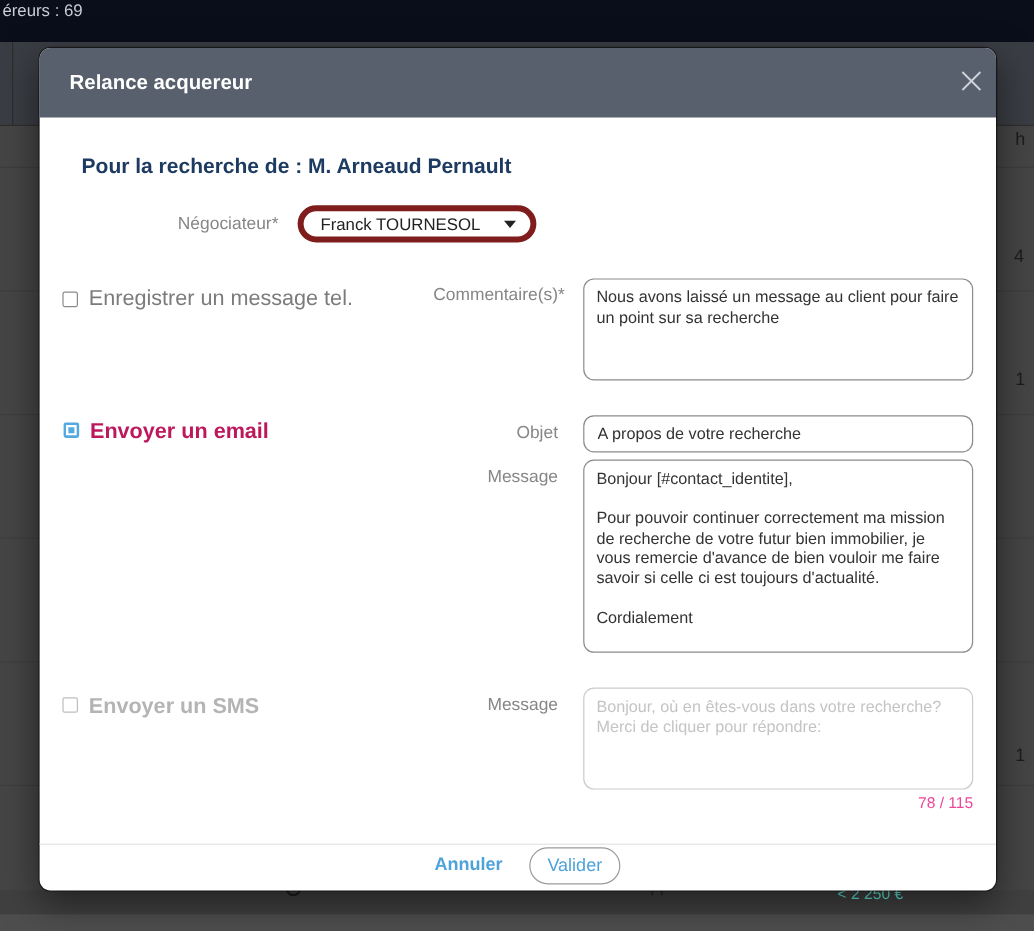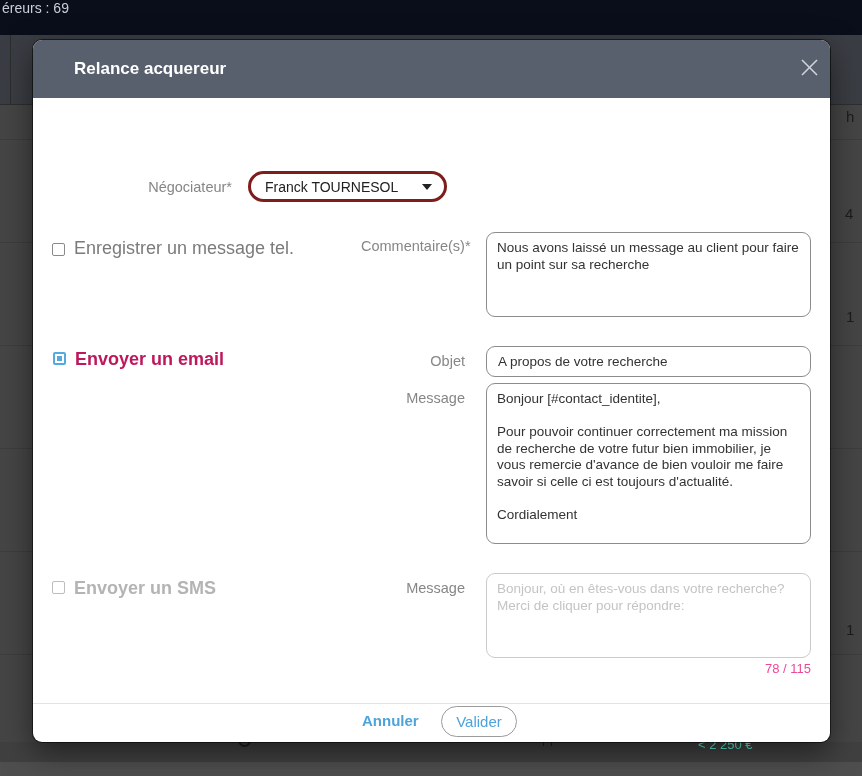--- a/index.html
+++ b/index.html
@@ -33,39 +33,39 @@
   .modal {
     position:absolute; left:33px; top:40px; width:797px; height:702px;
     background:#ffffff; border-radius:9px;
     box-shadow:0 0 0 1px rgba(0,0,0,0.55), 0 10px 30px rgba(0,0,0,0.5);
   }
   .modal-header {
     position:absolute; left:0; top:0; width:100%; height:58px;
     background:#59606d; border-radius:9px 9px 0 0;
     display:flex; align-items:center;
   }
-  .modal-title { color:#ffffff; font-size:17px; font-weight:700; padding-left:41px; }
+  .modal-title { color:#ffffff; font-size:17px; font-weight:700; padding-left:25px; }
   .modal-close {
     position:absolute; right:8px; top:16px; width:26px; height:26px;
     display:flex; align-items:center; justify-content:center; cursor:pointer;
     background:transparent; border:none;
   }
 
   .dlg-subtitle {
     position:absolute; left:35px; top:88px;
     color:#1d3b61; font-size:17.5px; font-weight:700;
   }
 
   .field-label { position:absolute; color:#868686; font-size:14.5px; text-align:right;padding-left:20px; }
 
   
   .neg-label { left:0; width:199px; top:139px; }
   .neg-select {
     position:absolute; left:215px; top:131px; width:199px; height:31px;
-    border:3px solid #7f1d1d; border-radius:16px; background:#fff;
+    border:5px solid #7f1d1d; border-radius:16px; background:#fff;
     display:flex; align-items:center; padding:0 12px 0 14px;
     font-size:14px; color:#222; cursor:pointer;
   }
   .neg-select .caret {
     margin-left:auto; width:0; height:0;
     border-left:5px solid transparent; border-right:5px solid transparent;
     border-top:6px solid #222;
   }
 
   
@@ -147,20 +147,21 @@
     <button class="modal-close">
       <span>
         <svg width="19" height="19" viewBox="0 0 19 19">
           <line x1="2" y1="2" x2="17" y2="17" stroke="#cfd3da" stroke-width="1.6"></line>
           <line x1="17" y1="2" x2="2" y2="17" stroke="#cfd3da" stroke-width="1.6"></line>
         </svg>
       </span>
     </button>
   </div>
 
+  <div class="dlg-subtitle">Pour la recherche de : M. Arneaud Pernault</div>
 
   <div class="field-label neg-label">Négociateur*</div>
   <div class="neg-select">
     <span>Franck TOURNESOL</span>
     <span class="caret"></span>
   </div>
 
   <div class="cb" style="left:19px; top:203px"></div>
   <span class="cb-label lbl-gray" style="left:41px; top:198px">Enregistrer un message tel.</span>
   <div class="field-label" style="left:308px; width:124px; top:198px">Commentaire(s)*</div>

